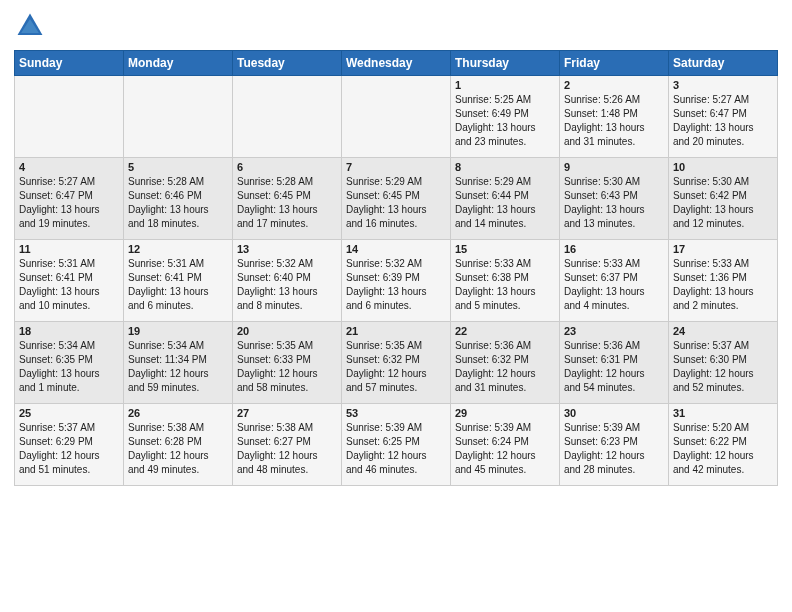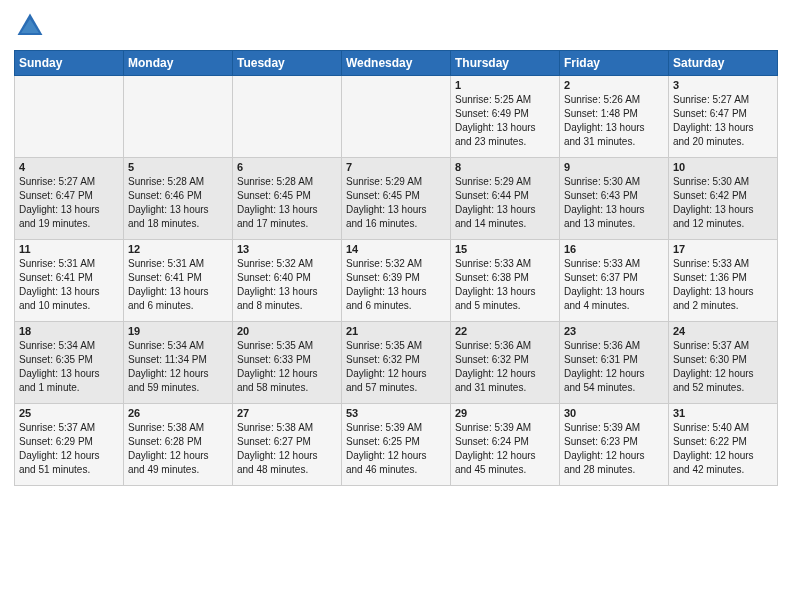--- a/index.html
+++ b/index.html
@@ -409,21 +409,21 @@
             <div class="cell-content">
               <div>Sunrise: 5:39 AM</div>
               <div>Sunset: 6:23 PM</div>
               <div>Daylight: 12 hours</div>
               <div>and 28 minutes.</div>
             </div>
           </td>
           <td>
             <span class="day-num">31</span>
             <div class="cell-content">
-              <div>Sunrise: 5:40 AM</div>
+              <div>Sunrise: 5:20 AM</div>
               <div>Sunset: 6:22 PM</div>
               <div>Daylight: 12 hours</div>
               <div>and 42 minutes.</div>
             </div>
           </td>
         </tr>
       </tbody>
   </table>
 </div>
 

